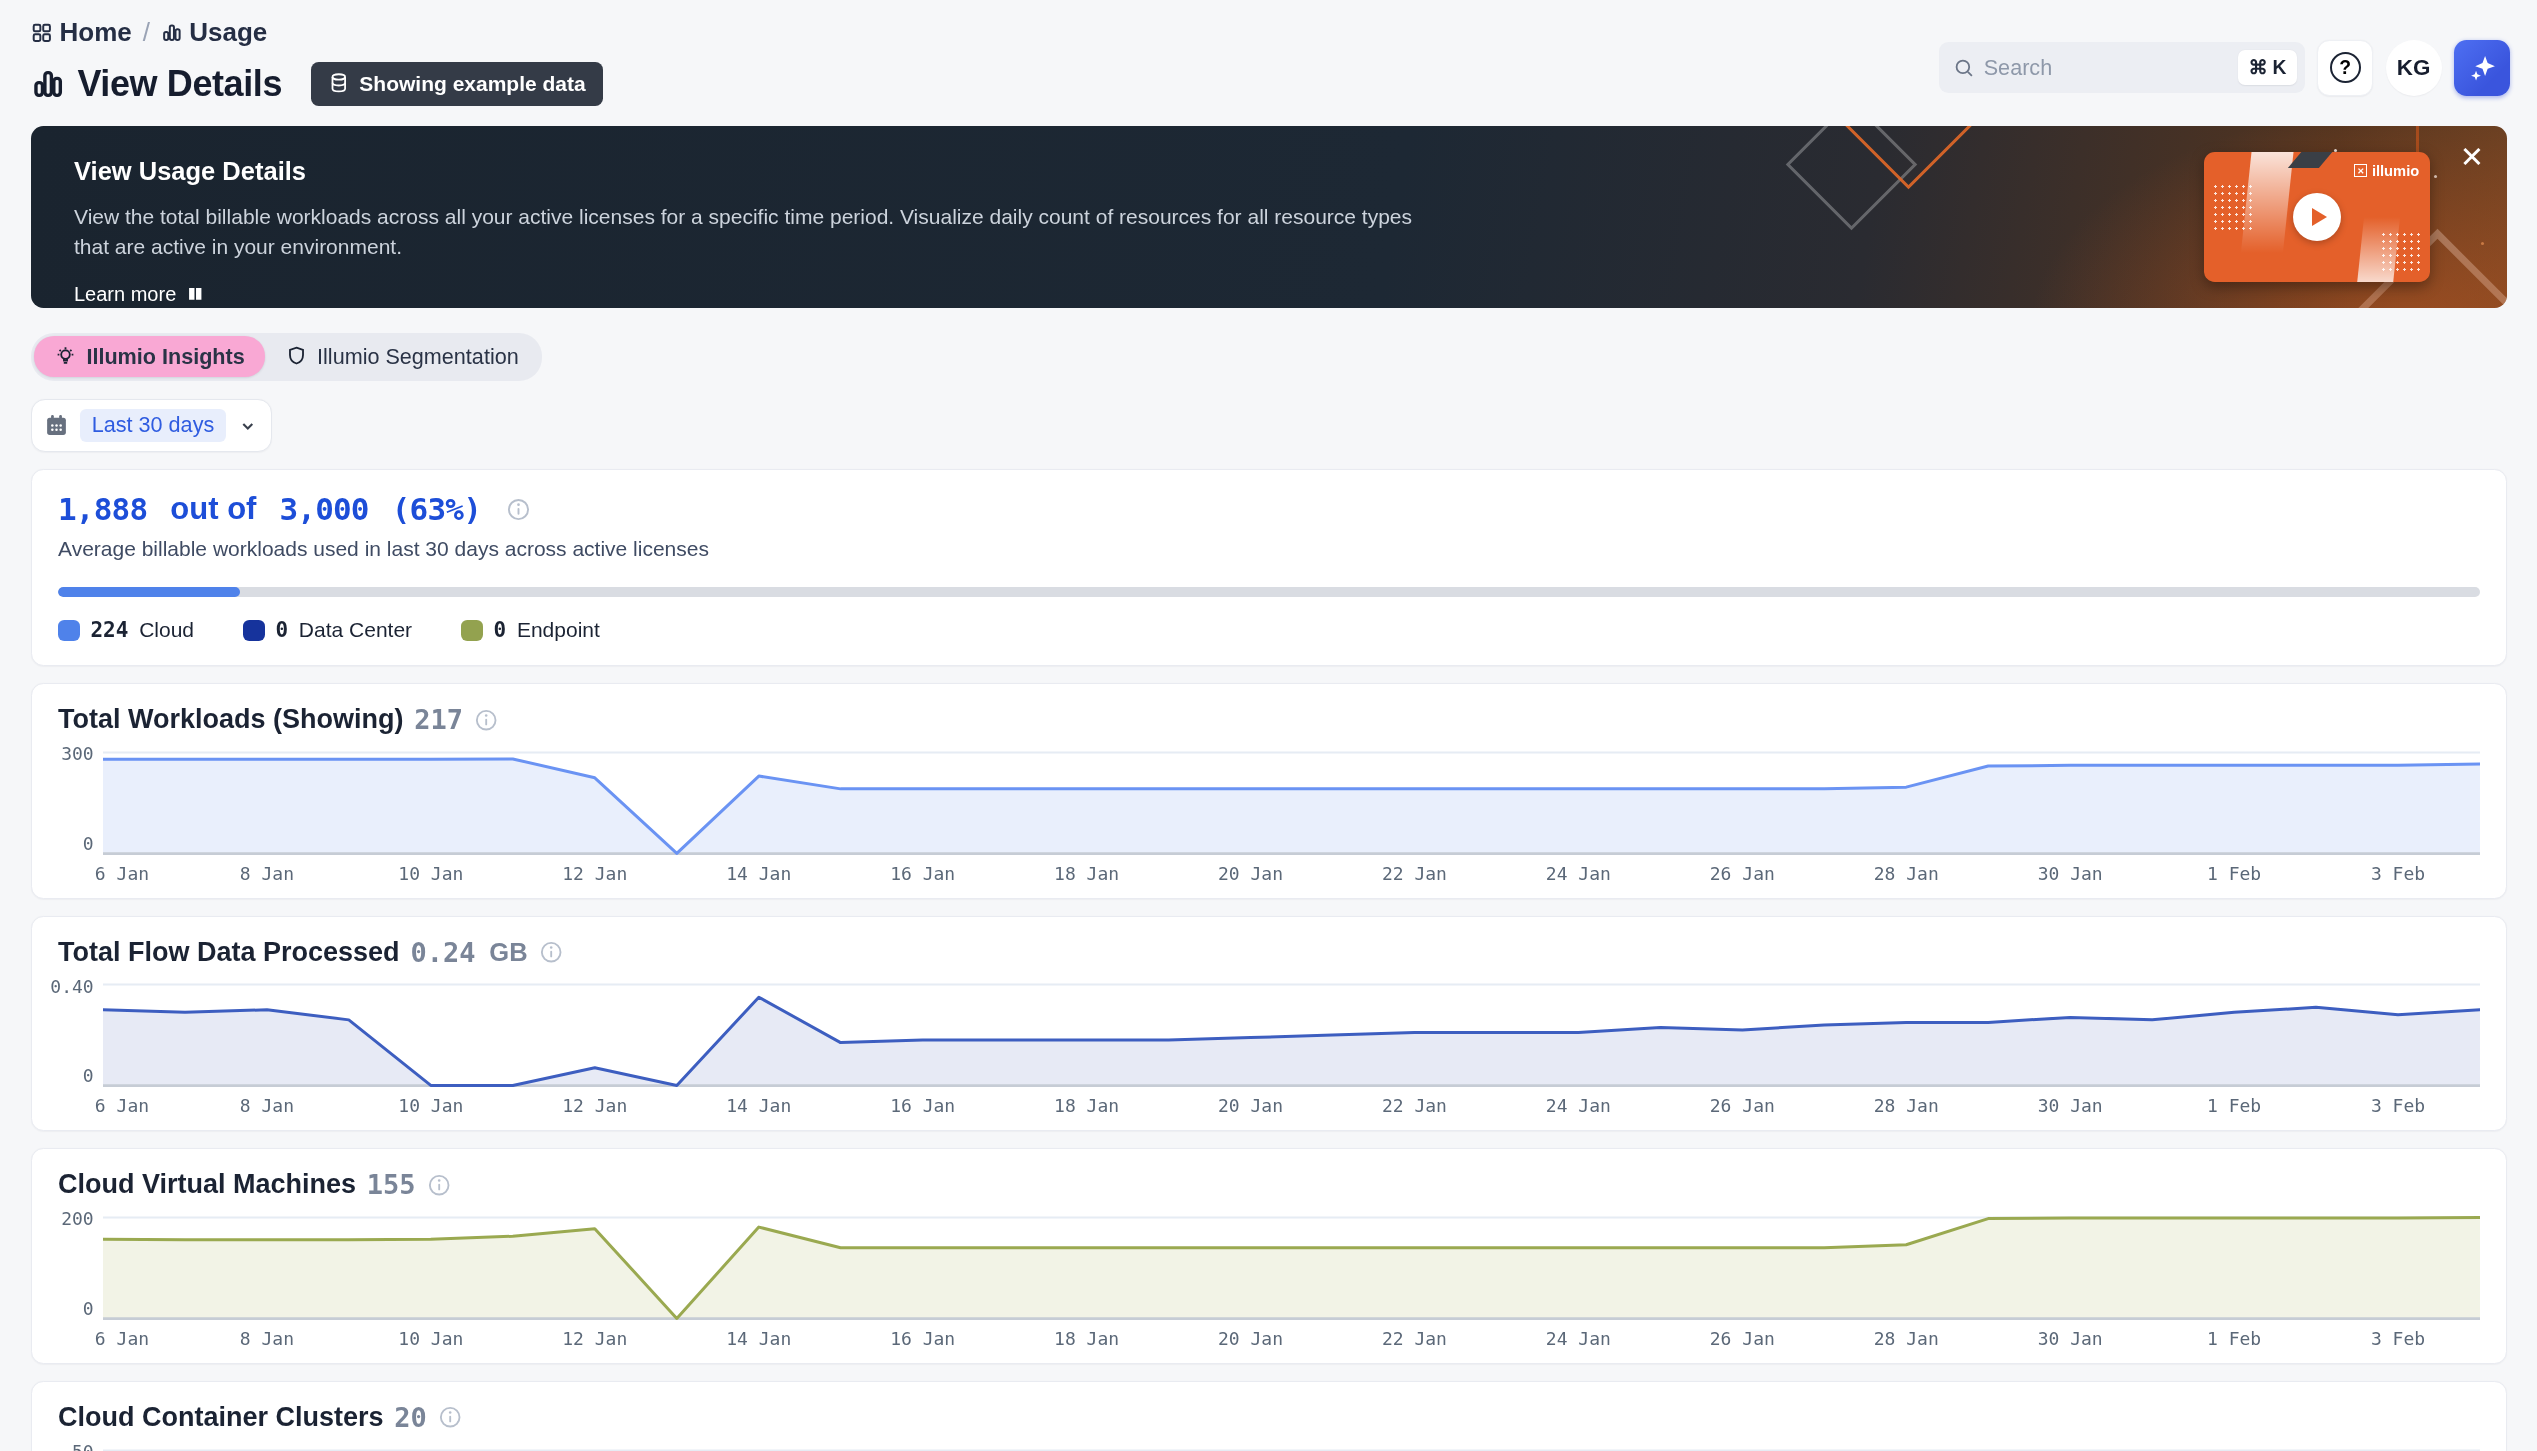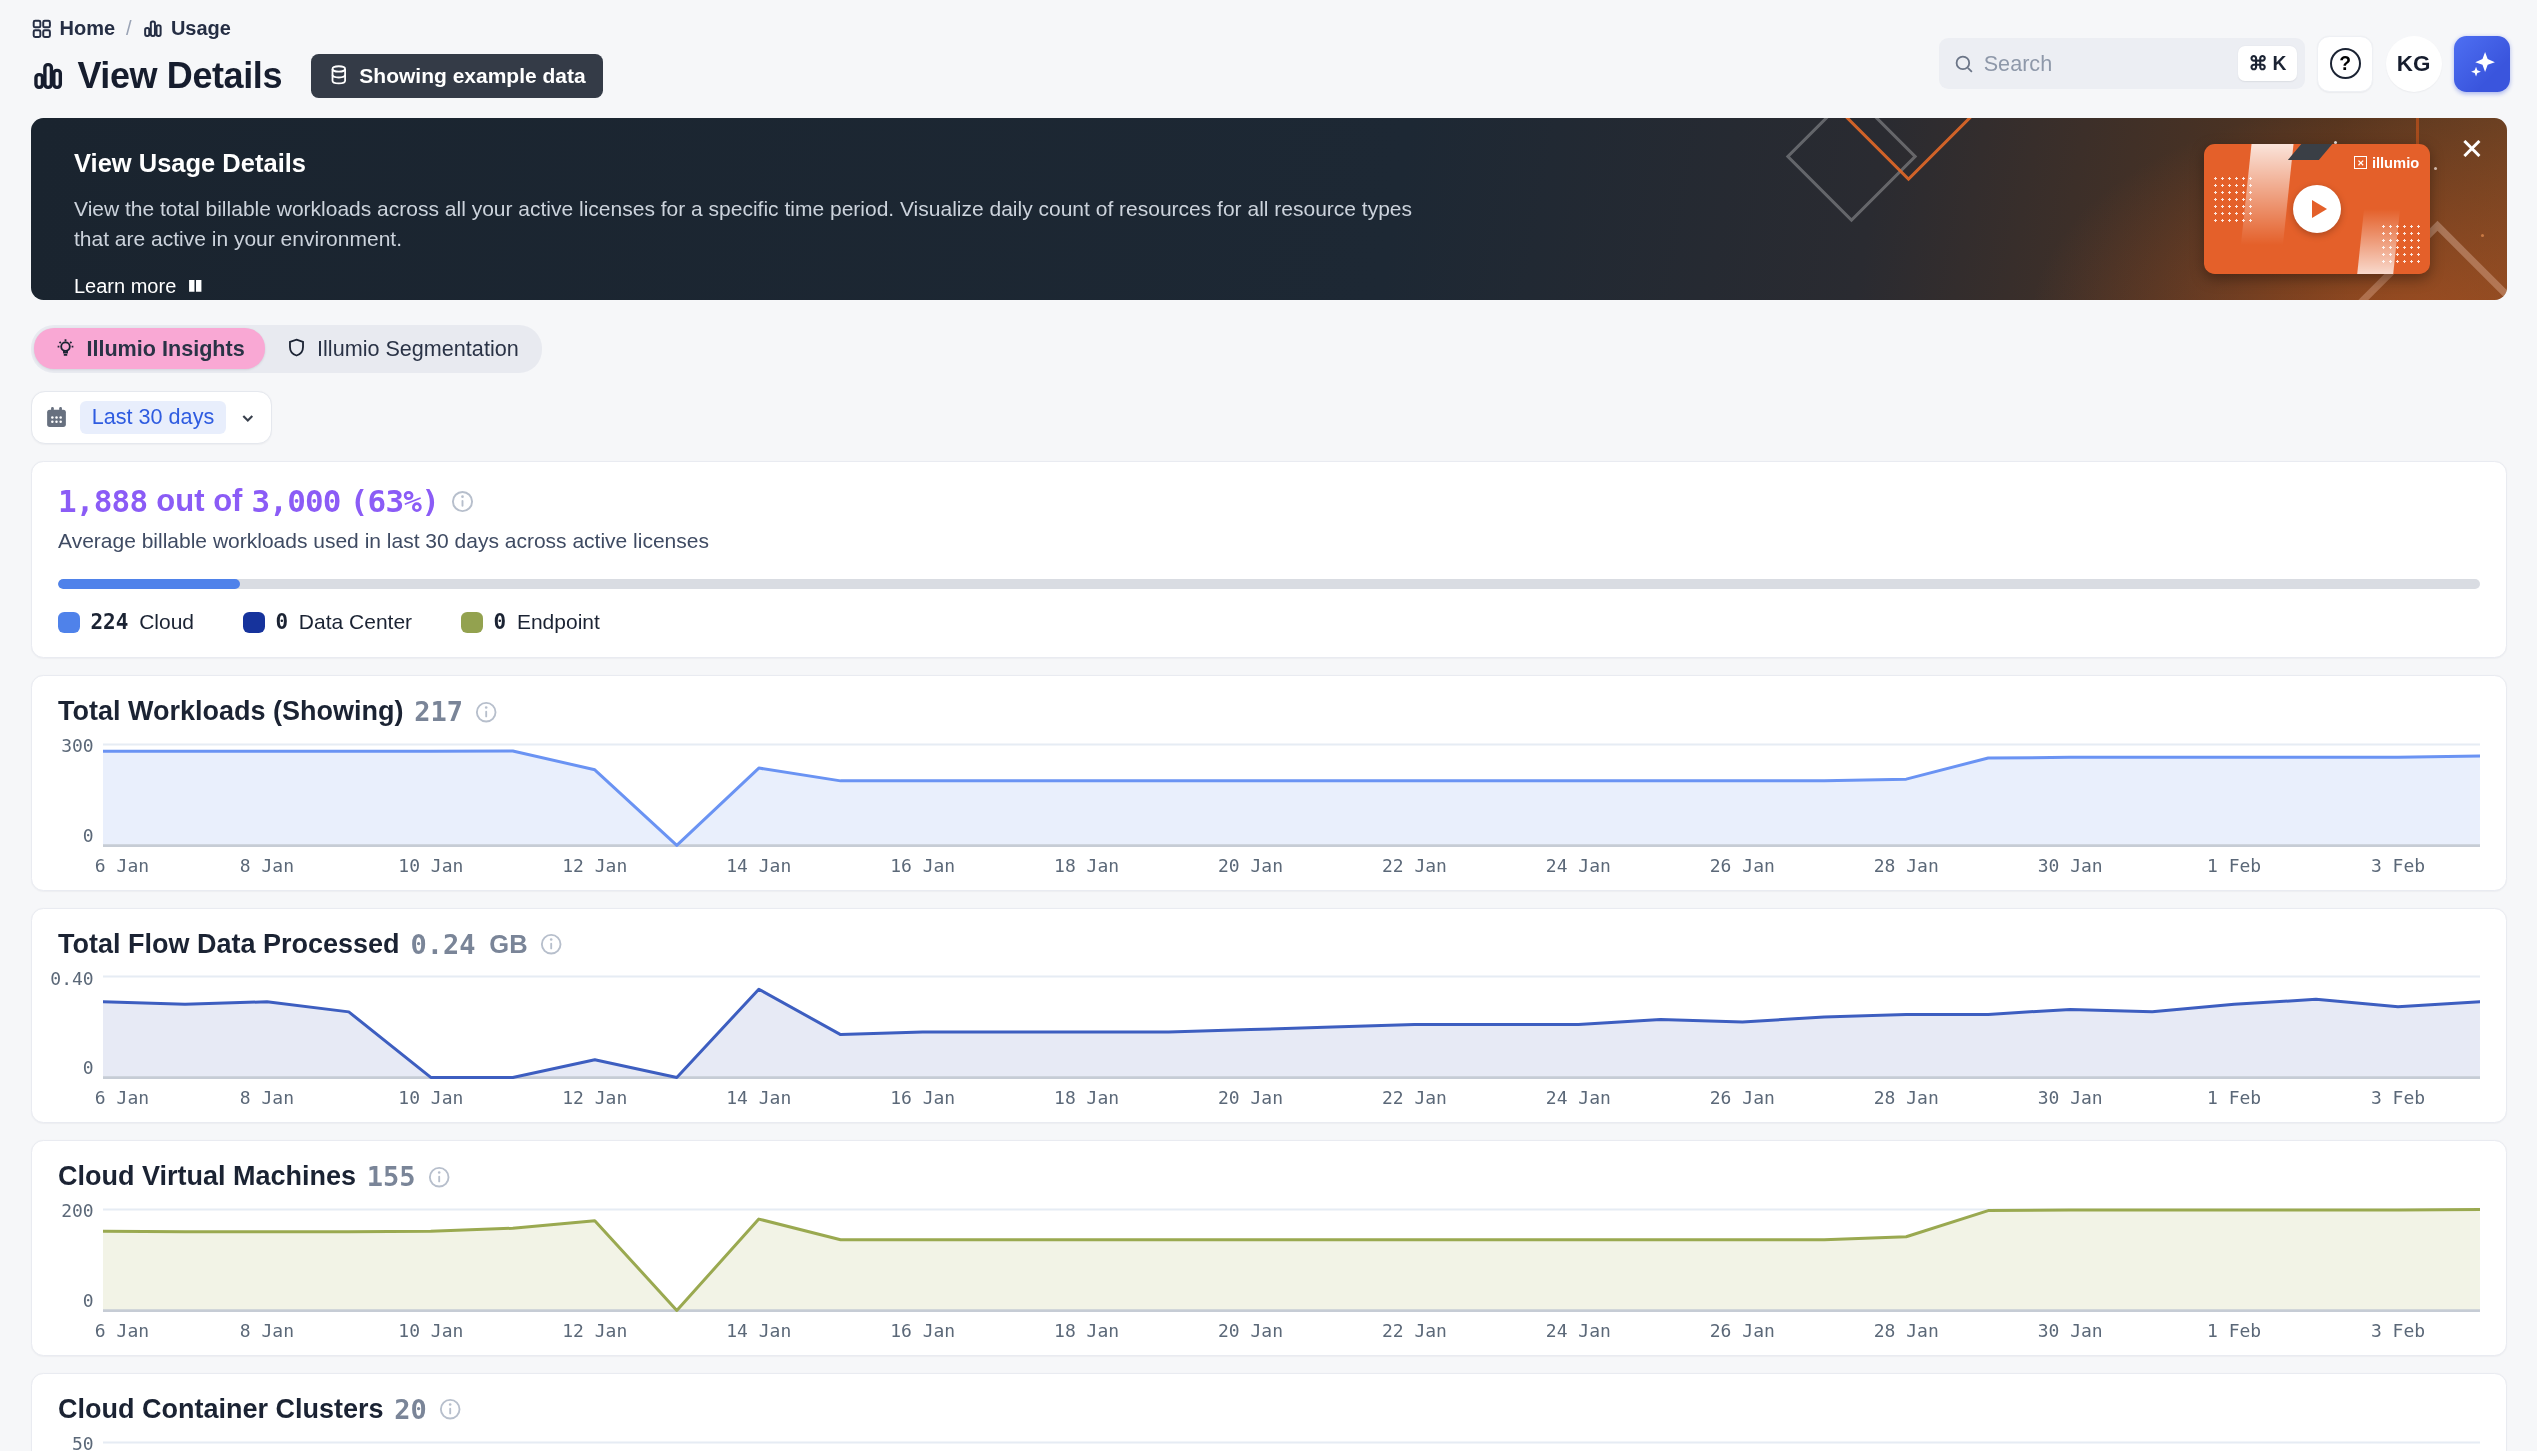--- a/index.html
+++ b/index.html
@@ -2,21 +2,21 @@
 <html style="font-size:12.4px"><head>
 <meta charset="utf-8">
 <style>
   * { margin:0; padding:0; box-sizing:border-box; }
   html,body { width:2538px; height:1451px; overflow:hidden; background:#f6f7f9;
     font-family:"Liberation Sans", sans-serif; color:#1b2333; }
   .page { width:2538px; height:1451px; position:relative; }
 
   
   .topbar { display:flex; justify-content:space-between; padding:17px 28px 0 31px; }
-  .breadcrumb { display:flex; align-items:center; gap:10.8px; font-size:20px; font-weight:600; color:#252e44; }
+  .breadcrumb { display:flex; align-items:center; gap:10.8px; font-size:26px; font-weight:600; color:#252e44; }
   .crumb { display:flex; align-items:center; gap:7px; cursor:pointer; }
   .crumb svg { width:21.6px; height:21.6px; }
   .bc-sep { color:#9aa3b5; font-weight:400; }
   .title-row { display:flex; align-items:center; gap:12.4px; margin-top:14px; }
   .title-row > svg { width:34px; height:34px; }
   h1 { font-size:36px; font-weight:800; letter-spacing:-0.4px; color:#161d2e; }
   .example-badge { display:inline-flex; align-items:flex-start; gap:9.3px; background:#343b47; color:#fff;
      font-size:21px; font-weight:700; padding:10px 17px; border-radius:7.7px; margin-left:17px; }
   .example-badge svg { width:21.6px; height:21.6px; }
 
@@ -102,21 +102,21 @@
      box-shadow:0 0.8px 1.5px rgba(16,24,40,.04); }
   .date-filter svg.cal { width:25px; height:25px; }
   .date-chip { background:#e8eefc; color:#2f5ce0; font-size:21.6px; font-weight:500; padding:3.9px 11.6px;
      border-radius:6.2px; }
   .date-filter svg.chev { width:21.6px; height:21.6px; }
 
   
   .card { margin:17px 31px 0; background:#fff; border:0.8px solid #e9ebf1; border-radius:12.4px;
      box-shadow:0 0.8px 1.5px rgba(16,24,40,.04); }
   .summary-card { padding:21.6px 26px 23px; }
-  .summary-title { display:flex; align-items:center; gap:9px; font-size:31px; font-weight:700; color:#8b5cf6; }
+  .summary-title { display:flex; align-items:center; gap:23px; font-size:31px; font-weight:700; color:#1d4ed8; }
   .summary-title .num { font-family:"DejaVu Sans Mono", monospace; font-weight:700; letter-spacing:-0.8px; }
   .summary-title svg { width:23px; height:23px; margin-left:3.1px; }
   .summary-sub { margin-top:9.3px; font-size:21px; color:#3f4b63; }
   .progress { margin-top:26px; height:10px; border-radius:5.4px; background:#d9dce2; overflow:hidden; }
   .progress .fill { height:100%; border-radius:5.4px; background:#4f82ea; }
   .legend { display:flex; gap:49px; margin-top:21.6px; }
   .legend-item { display:flex; align-items:center; gap:10.8px; font-size:21px; color:#1b2333; }
   .legend-swatch { width:21.6px; height:21.6px; border-radius:6.2px; }
   .legend-count { font-family:"DejaVu Sans Mono", monospace; font-weight:700; }
 

